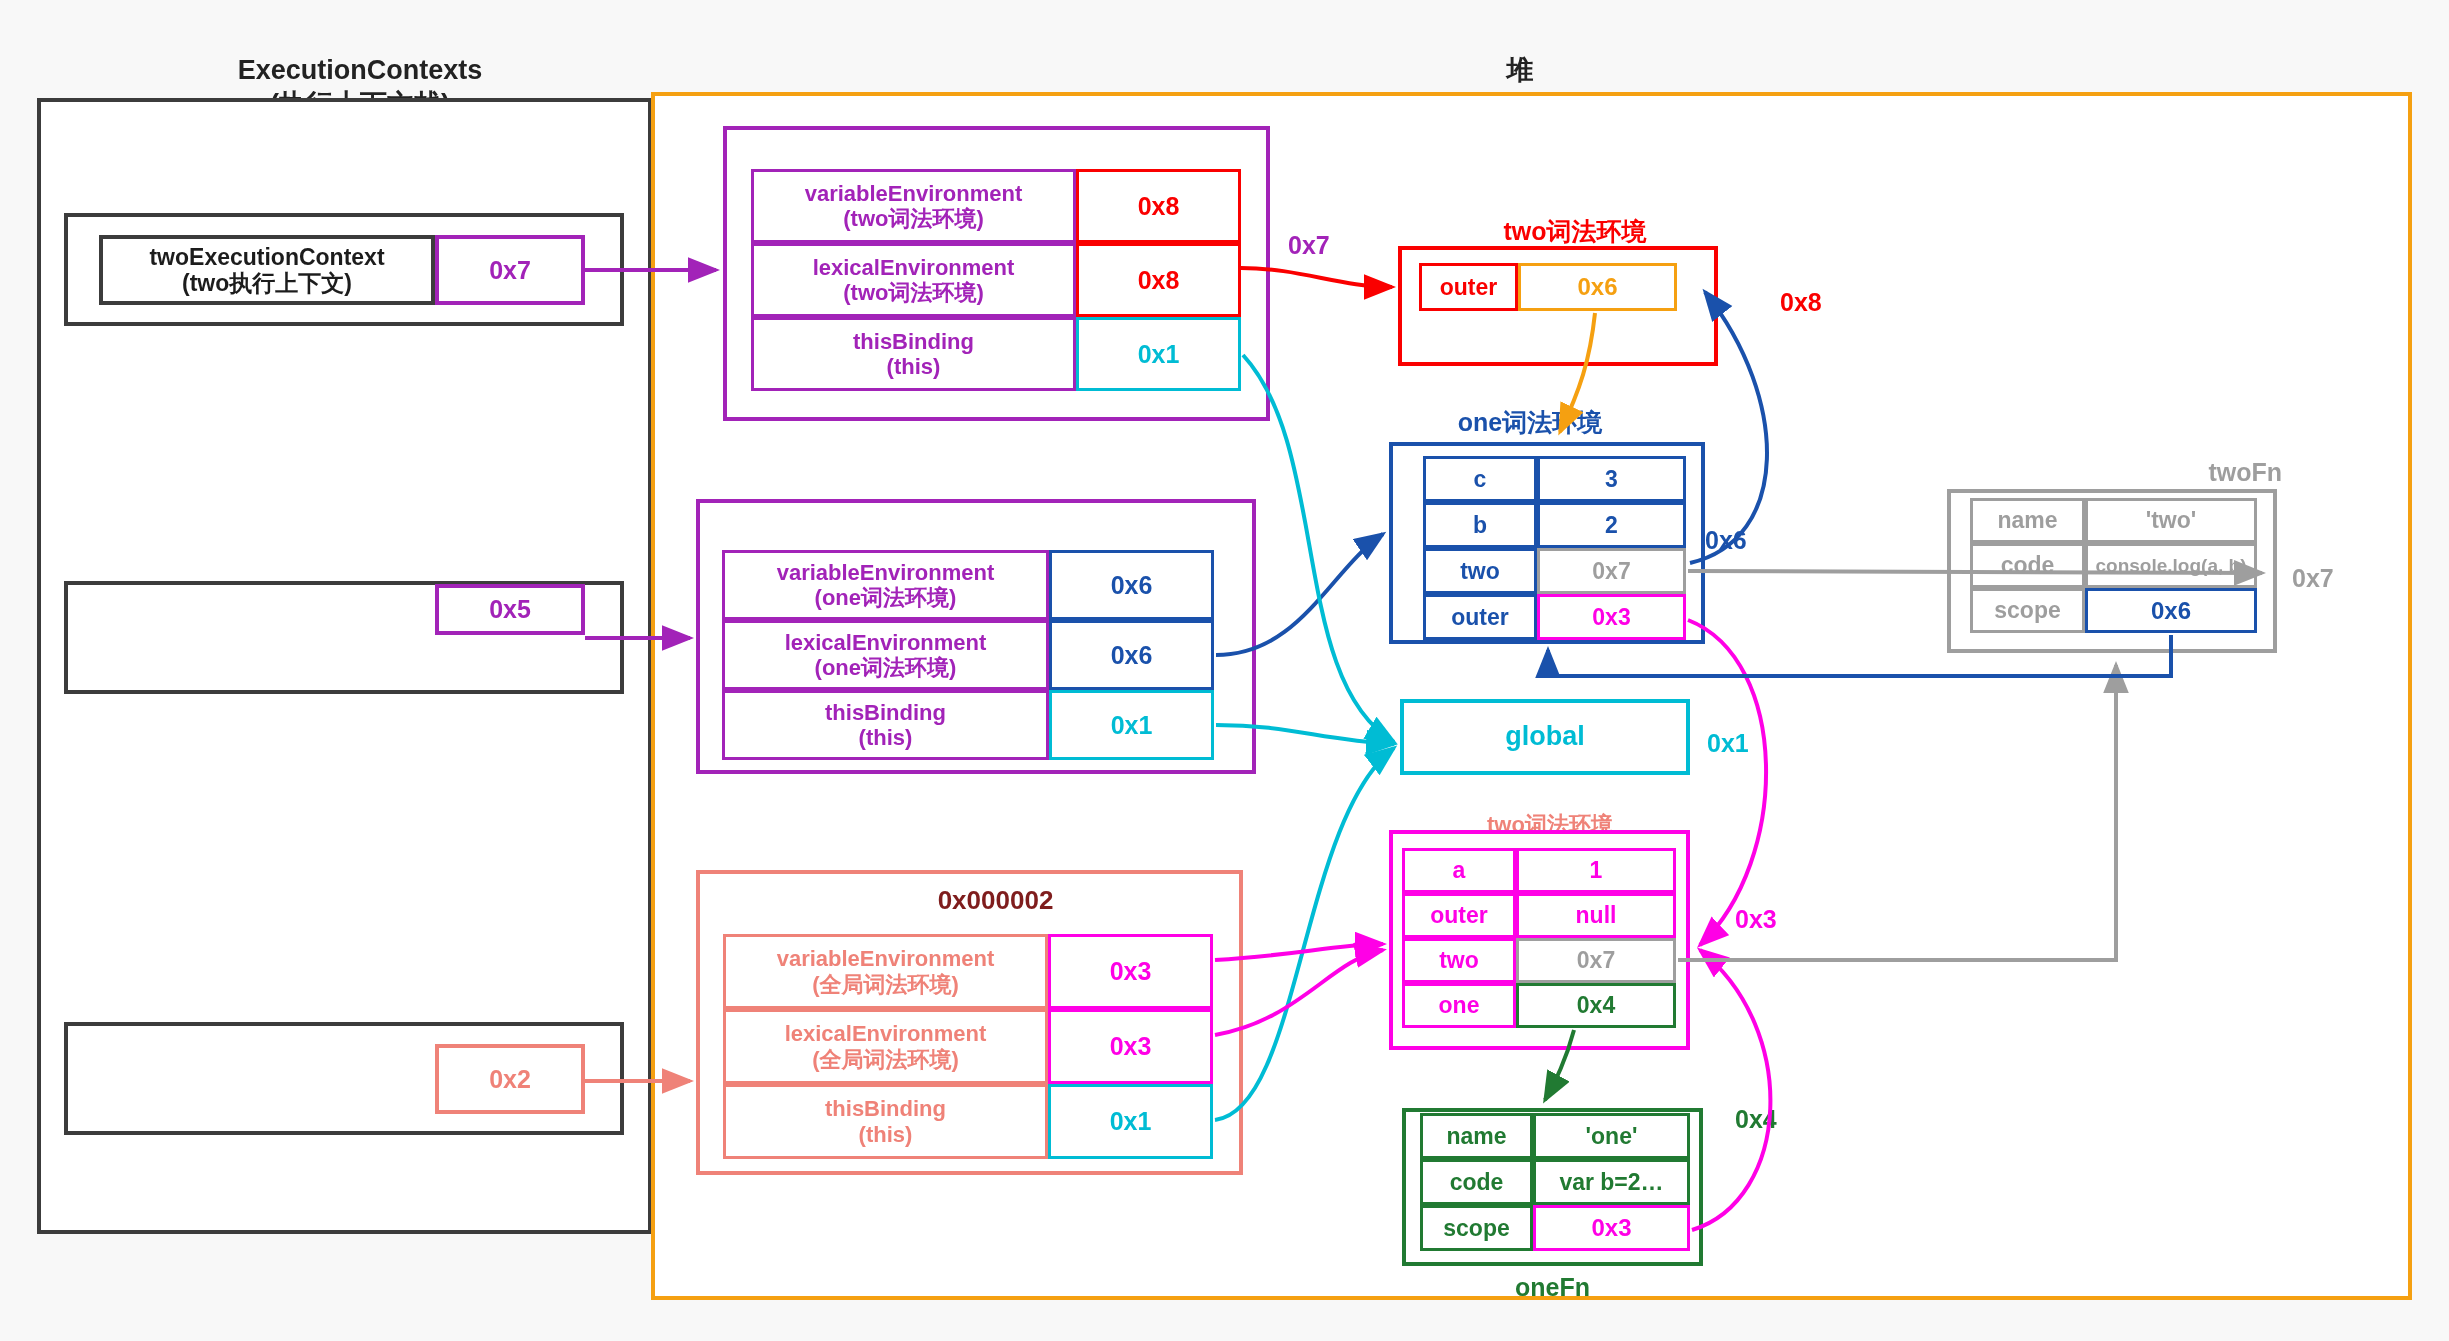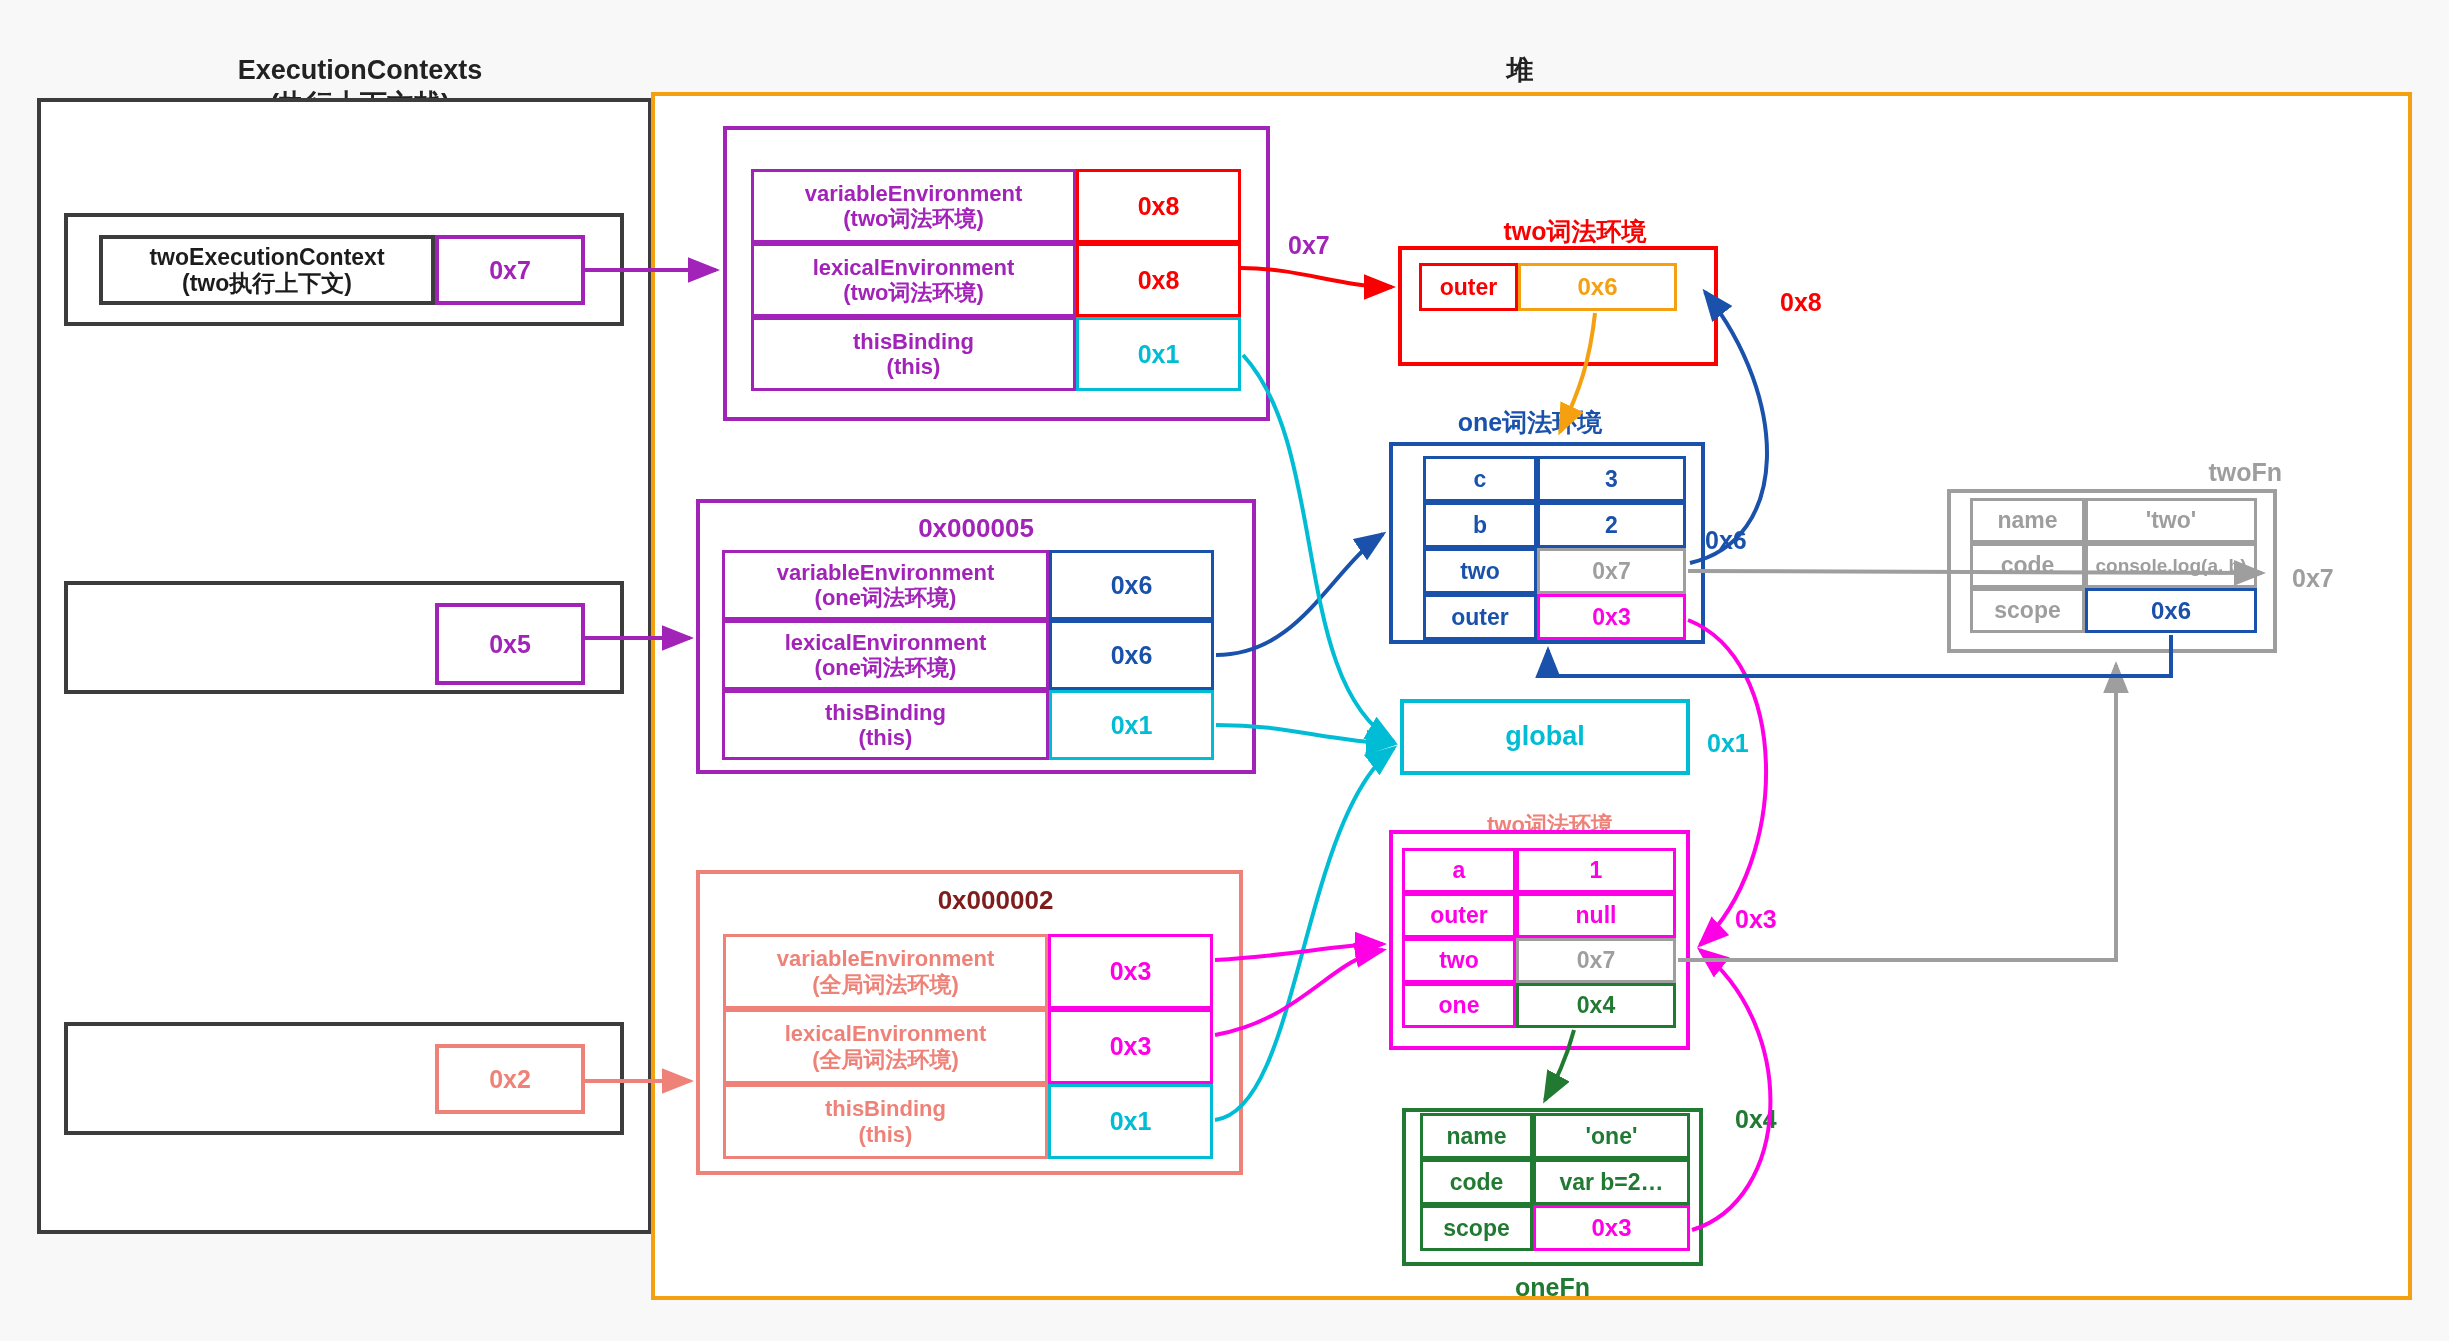--- a/index.html
+++ b/index.html
@@ -27,21 +27,21 @@
   <div class="abs" style="left:37px;top:98px;width:615px;height:1136px;border:4px solid #3c3c3c;background:#fff;"></div>
 
   <div class="abs" style="left:64px;top:213px;width:560px;height:113px;border:4px solid #3c3c3c;background:#fff;"></div>
   <div class="cell" style="left:99px;top:235px;width:336px;height:70px;border:4px solid #3c3c3c;font-size:23px;color:#1c1c1c;flex-direction:column;">
     <span>twoExecutionContext</span>
     <span class="sub">(two执行上下文)</span>
   </div>
   <div class="cell" style="left:435px;top:235px;width:150px;height:70px;border:4px solid #a223b8;font-size:25px;color:#a223b8;">0x7</div>
 
   <div class="abs" style="left:64px;top:581px;width:560px;height:113px;border:4px solid #3c3c3c;background:#fff;"></div>
-  <div class="cell" style="left:435px;top:603px;width:150px;height:82px;border:4px solid #a223b8;font-size:25px;color:#a223b8;">0x5</div>
+  <div class="cell" style="left:435px;top:584px;width:150px;height:51px;border:4px solid #a223b8;font-size:25px;color:#a223b8;">0x5</div>
 
   <div class="abs" style="left:64px;top:1022px;width:560px;height:113px;border:4px solid #3c3c3c;background:#fff;"></div>
   <div class="cell" style="left:435px;top:1044px;width:150px;height:70px;border:4px solid #ef8278;font-size:25px;color:#ef8278;">0x2</div>
 
   <div class="ttl" style="left:1460px;top:52px;width:120px;font-size:27px;color:#222;">堆</div>
   <div class="abs" style="left:651px;top:92px;width:1761px;height:1208px;border:4px solid #f5a011;background:#fff;"></div>
 
   <div class="abs" style="left:723px;top:126px;width:547px;height:295px;border:4px solid #a223b8;background:#fff;"></div>
   <div class="cell" style="left:751px;top:169px;width:325px;height:74px;border:3px solid #a223b8;font-size:22px;color:#a223b8;flex-direction:column;">
     <span>variableEnvironment</span>
@@ -55,21 +55,20 @@
   </div>
   <div class="cell" style="left:1076px;top:243px;width:165px;height:74px;border:3px solid #fa0000;font-size:25px;color:#fa0000;">0x8</div>
 
   <div class="cell" style="left:751px;top:317px;width:325px;height:74px;border:3px solid #a223b8;font-size:22px;color:#a223b8;flex-direction:column;">
     <span>thisBinding</span>
     <span>(this)</span>
   </div>
   <div class="cell" style="left:1076px;top:317px;width:165px;height:74px;border:3px solid #00bcd4;font-size:25px;color:#00bcd4;">0x1</div>
 
   <div class="abs" style="left:696px;top:499px;width:560px;height:275px;border:4px solid #a223b8;background:#fff;"></div>
-  <div class="ttl" style="left:696px;top:513px;width:560px;font-size:26px;color:#a223b8;">0x000005</div>
   <div class="cell" style="left:722px;top:550px;width:327px;height:70px;border:3px solid #a223b8;font-size:22px;color:#a223b8;flex-direction:column;">
     <span>variableEnvironment</span>
     <span>(one词法环境)</span>
   </div>
   <div class="cell" style="left:1049px;top:550px;width:165px;height:70px;border:3px solid #1a51ab;font-size:25px;color:#1a51ab;">0x6</div>
 
   <div class="cell" style="left:722px;top:620px;width:327px;height:70px;border:3px solid #a223b8;font-size:22px;color:#a223b8;flex-direction:column;">
     <span>lexicalEnvironment</span>
     <span>(one词法环境)</span>
   </div>

